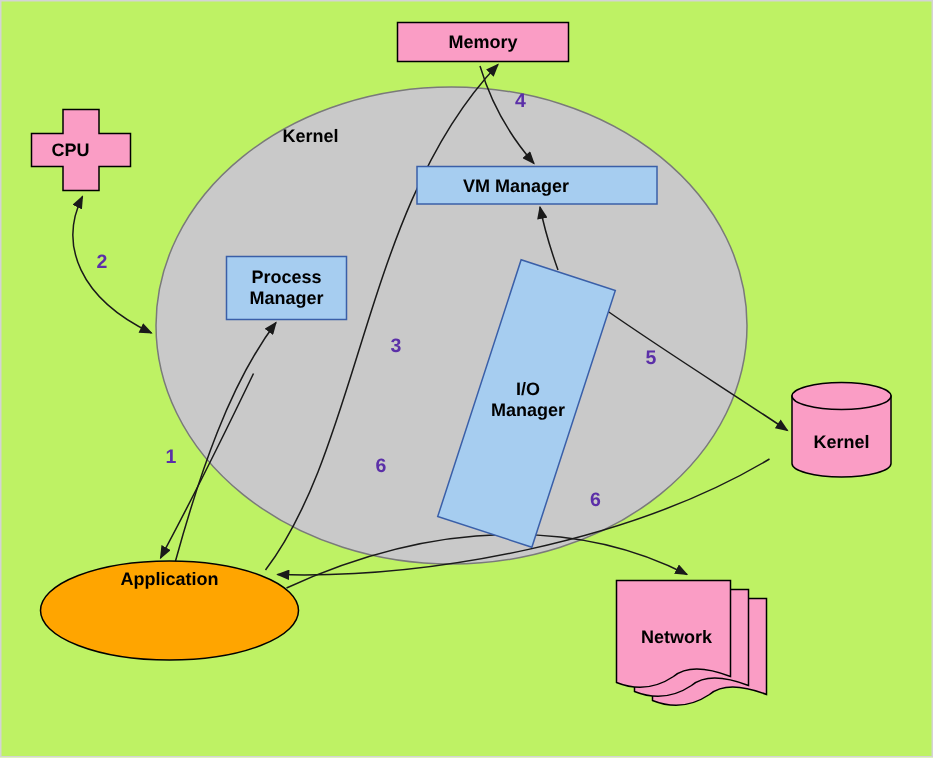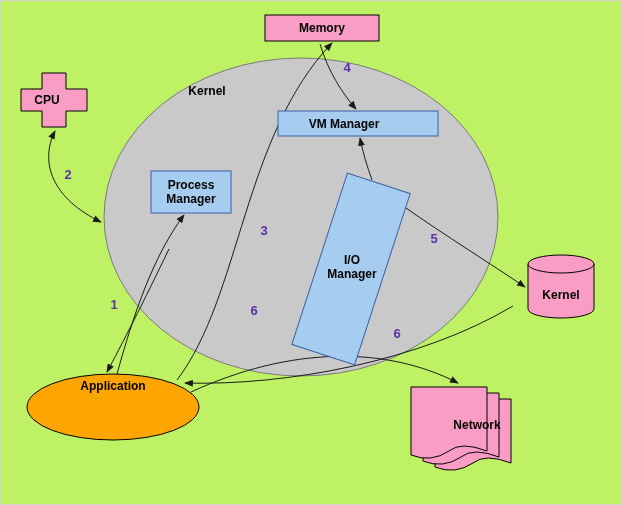--- a/index.html
+++ b/index.html
@@ -96,21 +96,21 @@
 
   <div class="lbl" style="left:351px;top:266px">
     <span>I/O</span><br>
     <span>Manager</span>
   </div>
 
   <div class="lbl" style="left:560px;top:294px">Kernel</div>
 
   <div class="lbl" style="left:112px;top:385px">Application</div>
 
-  <div class="lbl" style="left:476px;top:424px">Network</div>
+  <div class="lbl" style="left:450px;top:424px">Network</div>
 
   <div class="num" style="left:113px;top:303px">1</div>
   <div class="num" style="left:67px;top:173px">2</div>
   <div class="num" style="left:263px;top:229px">3</div>
   <div class="num" style="left:346px;top:66px">4</div>
   <div class="num" style="left:433px;top:237px">5</div>
   <div class="num" style="left:253px;top:309px">6</div>
   <div class="num" style="left:396px;top:332px">6</div>
 
 </div>

